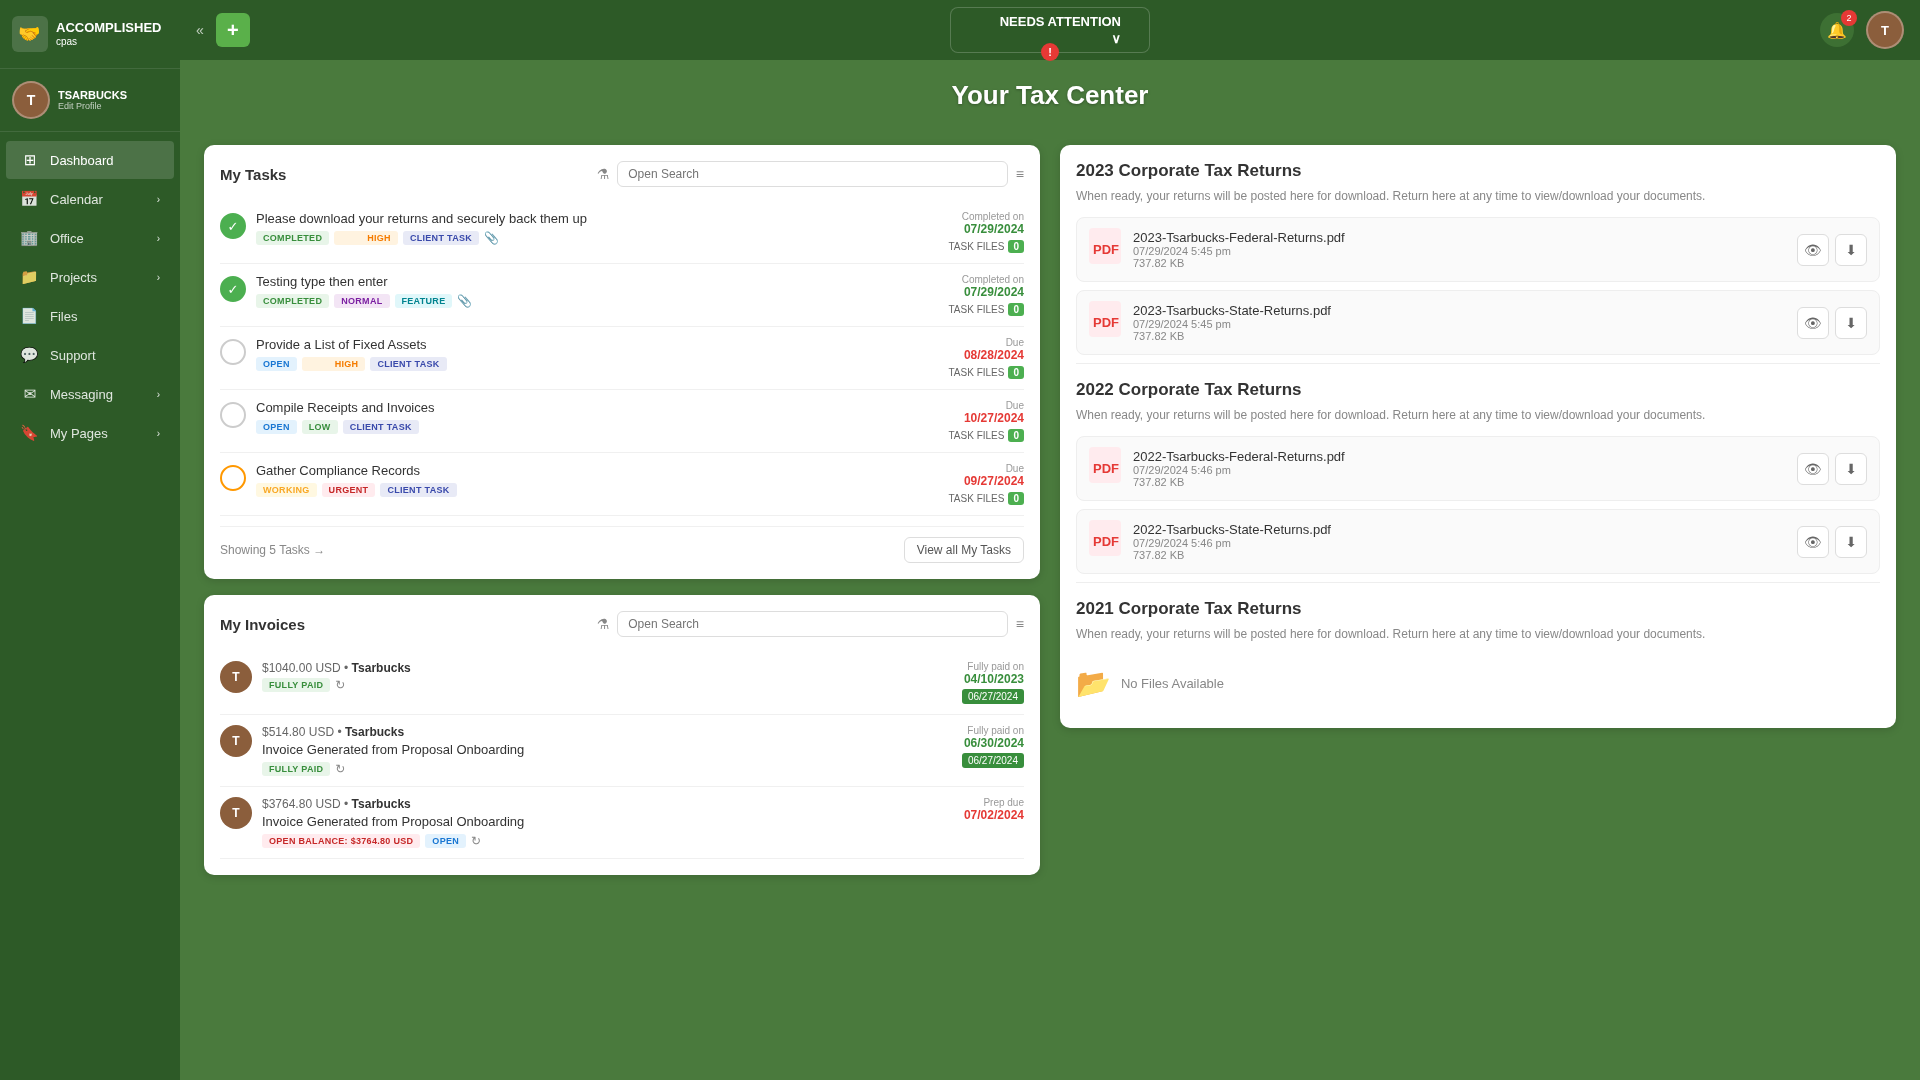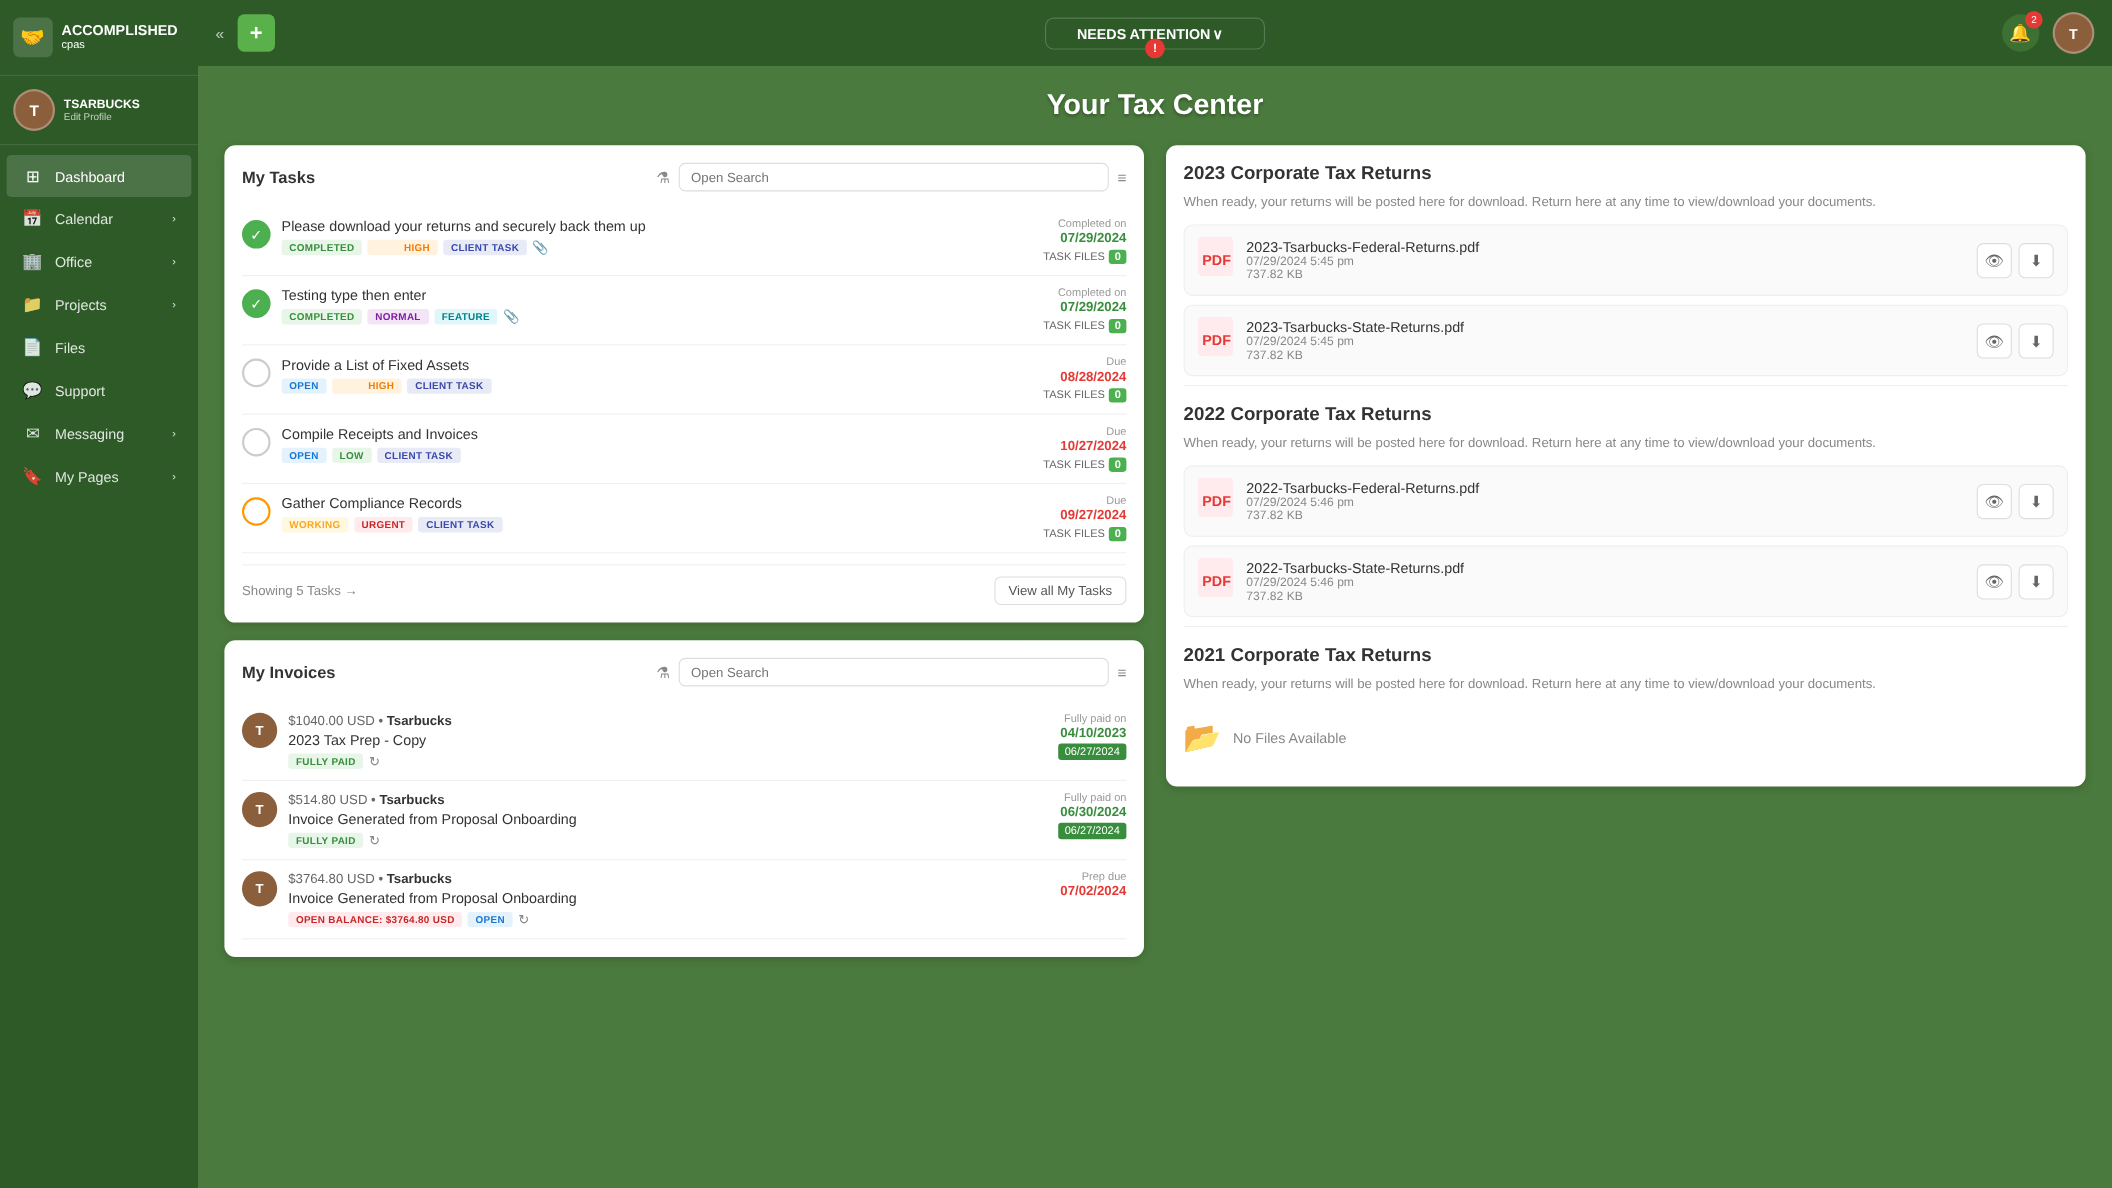--- a/index.html
+++ b/index.html
@@ -74,21 +74,21 @@
     .topbar-collapse { color: rgba(255,255,255,0.7); font-size: 14px; cursor: pointer; }
     .topbar-add-btn {
       width: 34px; height: 34px; background: #5ab04a; border-radius: 6px;
       display: flex; align-items: center; justify-content: center;
       color: white; font-size: 20px; cursor: pointer; font-weight: bold;
     }
     .needs-attention {
       position: absolute; left: 50%; transform: translateX(-50%);
       background: #2d5a27; border: 1px solid rgba(255,255,255,0.2);
       border-radius: 8px; padding: 6px 28px; color: white; font-size: 13px; font-weight: 600;
-      display: flex; flex-direction: row; align-items: center; gap: 2px; cursor: pointer;
+      display: flex; flex-direction: column; align-items: flex-end; gap: 2px; cursor: pointer;
       min-width: 200px;
     }
     .needs-attention-dot {
       width: 18px; height: 18px; background: #e53935; border-radius: 50%;
       display: flex; align-items: center; justify-content: center;
       color: white; font-size: 11px; font-weight: bold;
       position: absolute; bottom: -9px; left: 50%; transform: translateX(-50%);
     }
     .topbar-right { margin-left: auto; display: flex; align-items: center; gap: 12px; }
     .notif-btn {
@@ -107,21 +107,21 @@
       font-size: 13px; color: white; font-weight: bold; border: 2px solid rgba(255,255,255,0.3); cursor: pointer;
     }
 
     
     .page-content {
       flex: 1;
       padding: 20px 24px;
       overflow-y: auto;
       display: flex;
       flex-direction: column;
-      gap: 3px;
+      gap: 16px;
     }
     .page-title {
       color: white; font-size: 26px; font-weight: 600; text-align: center;
       margin-bottom: 18px; text-shadow: 0 1px 3px rgba(0,0,0,0.3);
     }
 
     .content-grid {
       display: grid;
       grid-template-columns: 1fr 1fr;
       gap: 20px;
@@ -464,21 +464,20 @@
             <span class="card-title">My Invoices</span>
             <span class="card-filter-icon">⚗</span>
             <input class="search-input" placeholder="Open Search" style="">
             <span class="card-menu-icon">≡</span>
           </div>
 
           <div class="invoice-item">
             <div class="invoice-avatar">T</div>
             <div class="invoice-content">
               <div class="invoice-amount">$1040.00 USD • <strong>Tsarbucks</strong></div>
-              <div class="invoice-name">2023 Tax Prep - Copy</div>
               <div class="task-badges">
                 <span class="badge badge-paid">FULLY PAID</span>
                 <span class="refresh-icon">↻</span>
               </div>
             </div>
             <div class="invoice-meta">
               <div class="invoice-date-label">Fully paid on</div>
               <div class="invoice-date green">04/10/2023</div>
               <div class="invoice-extra-date">06/27/2024</div>
             </div>

